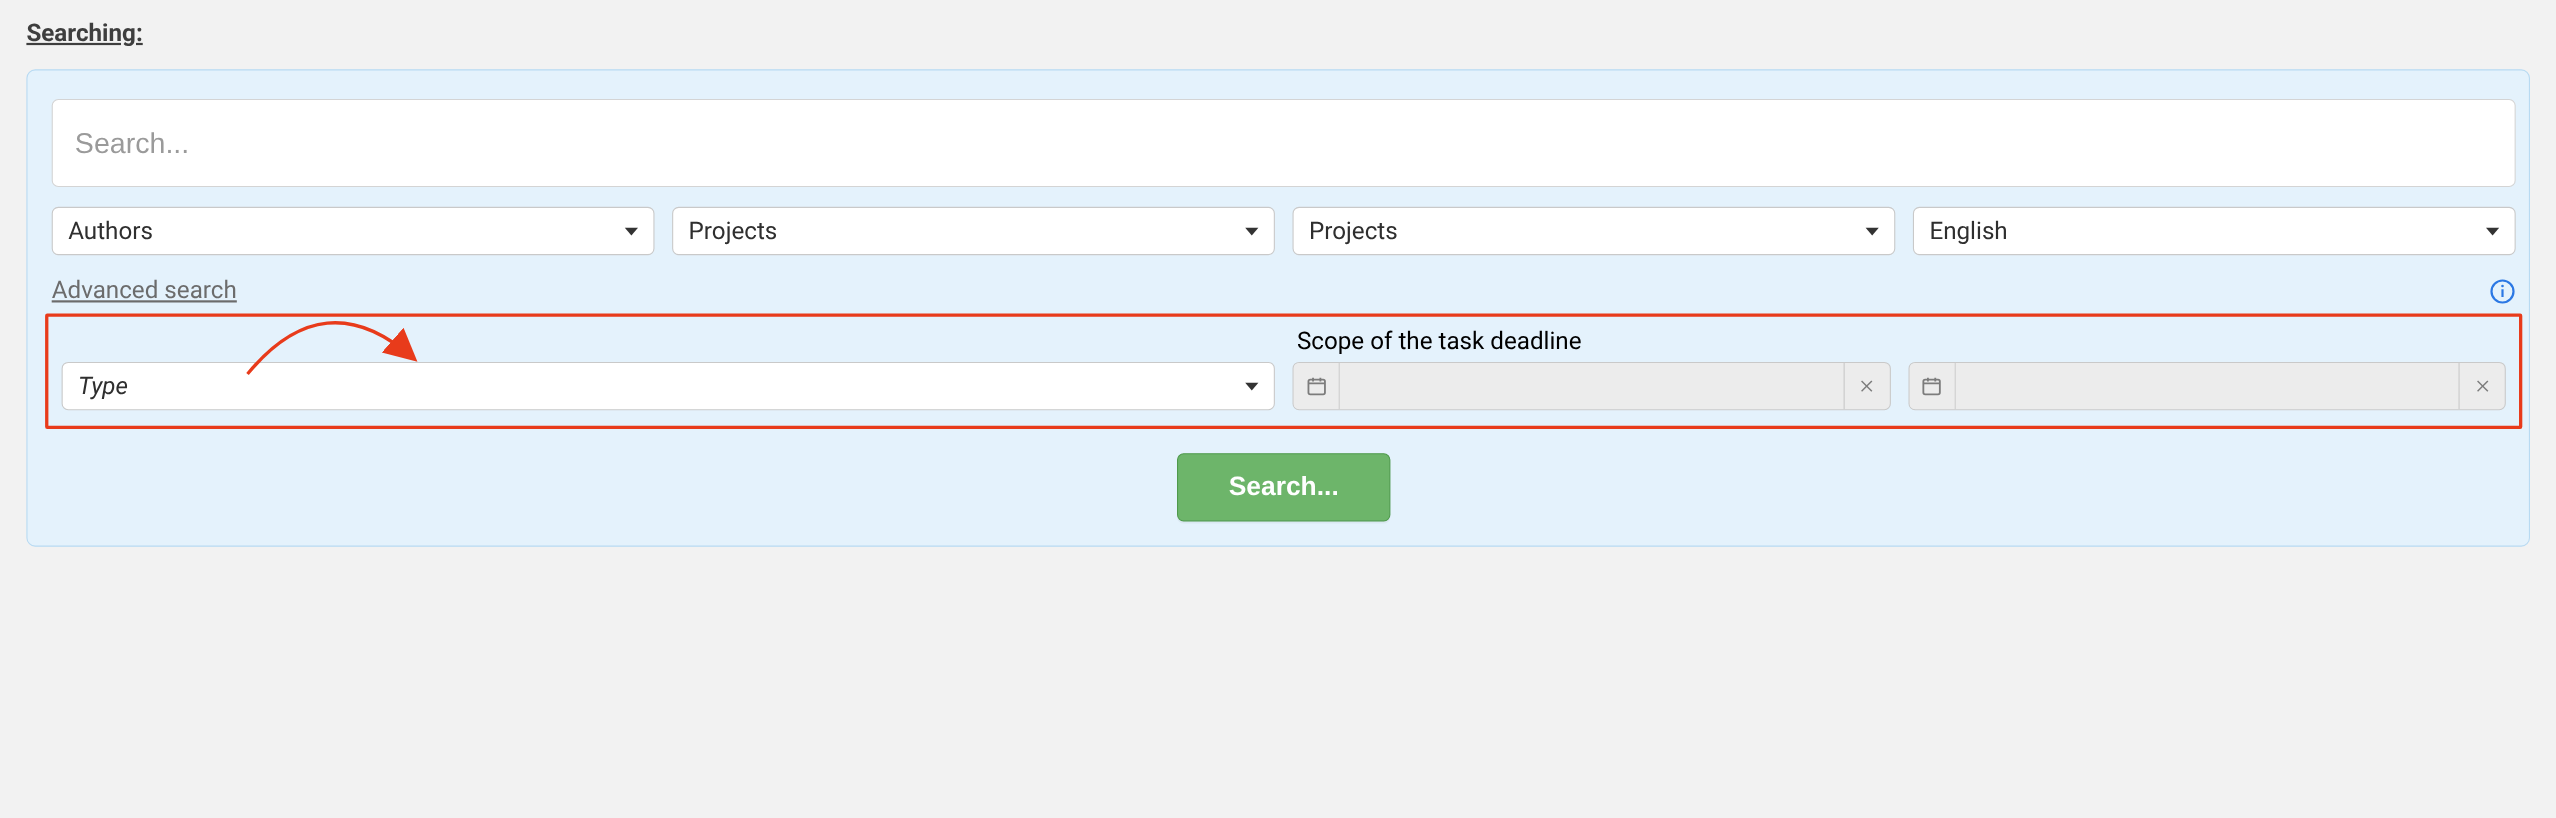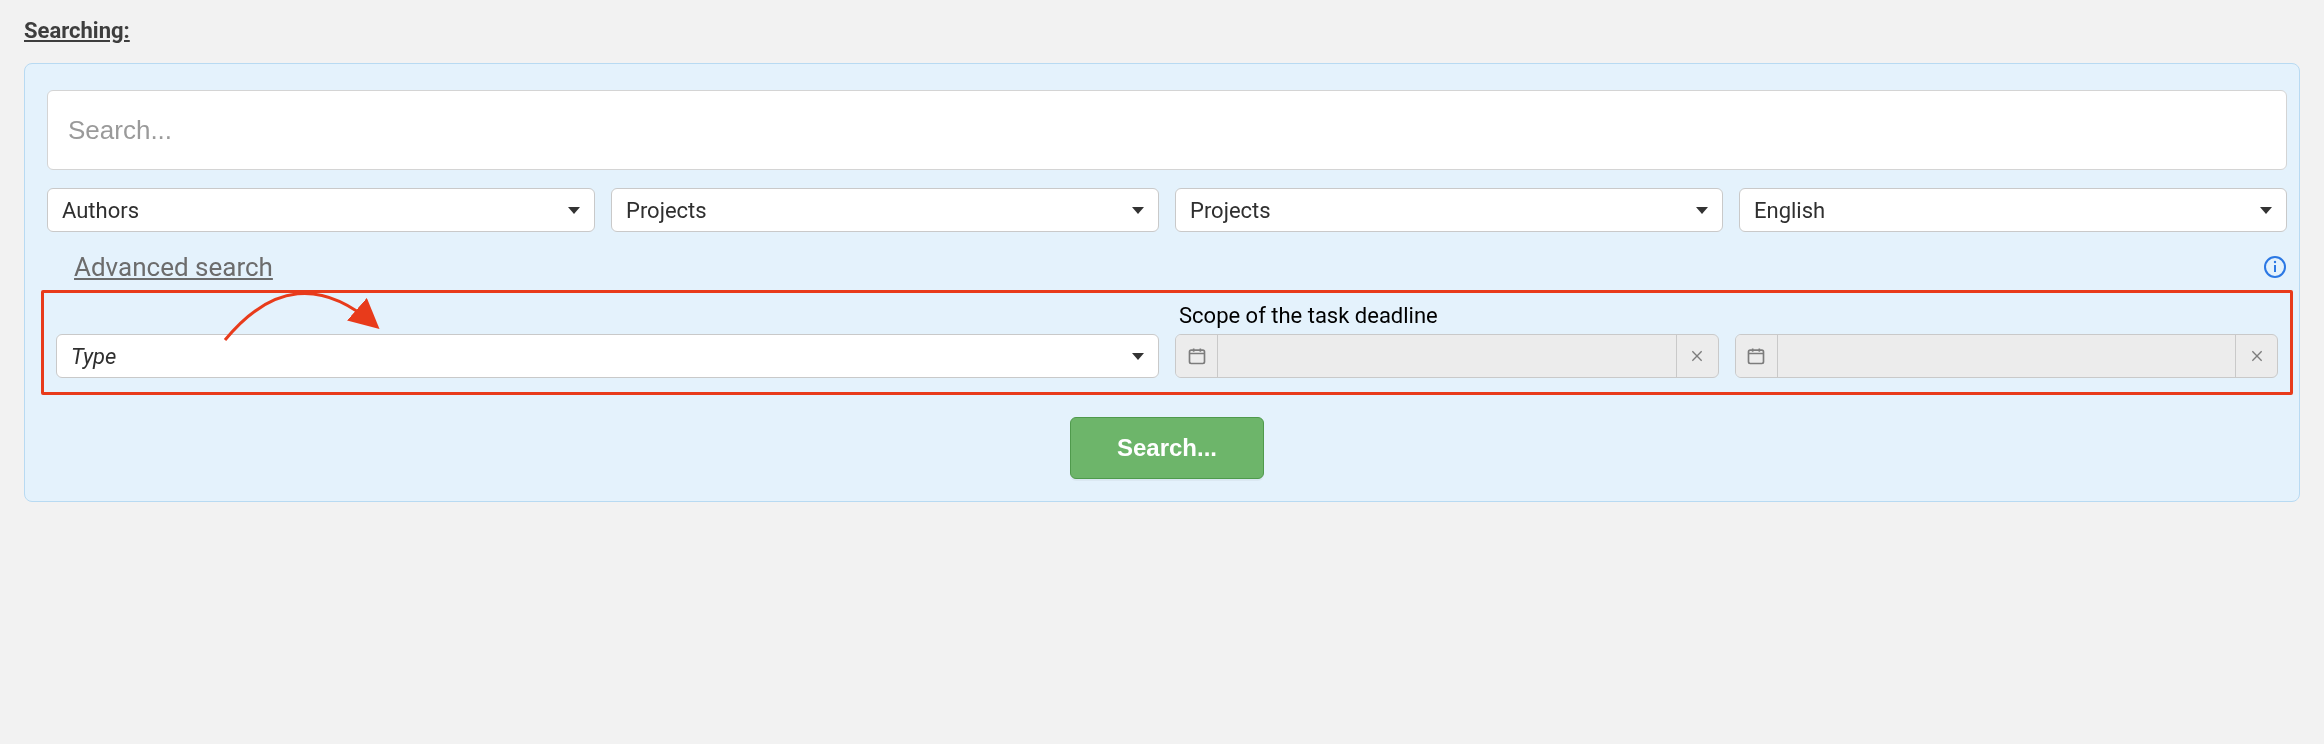--- a/index.html
+++ b/index.html
@@ -67,24 +67,23 @@
   .adv-row {
     margin-top: 20px;
     display: flex;
     align-items: center;
     justify-content: space-between;
     position: relative;
   }
   .adv-link {
     color: #6c6c6c;
     text-decoration: underline;
-    font-size: 26px;
+    font-size: 22px;
     cursor: pointer;
     user-select: none;
-    margin-left: 27px;
   }
   .info-icon {
     color: #2b78e4;
     width: 24px; height: 24px;
     display: inline-flex;
     align-items: center;
     justify-content: center;
   }
   .red-outline {
     position: relative;

